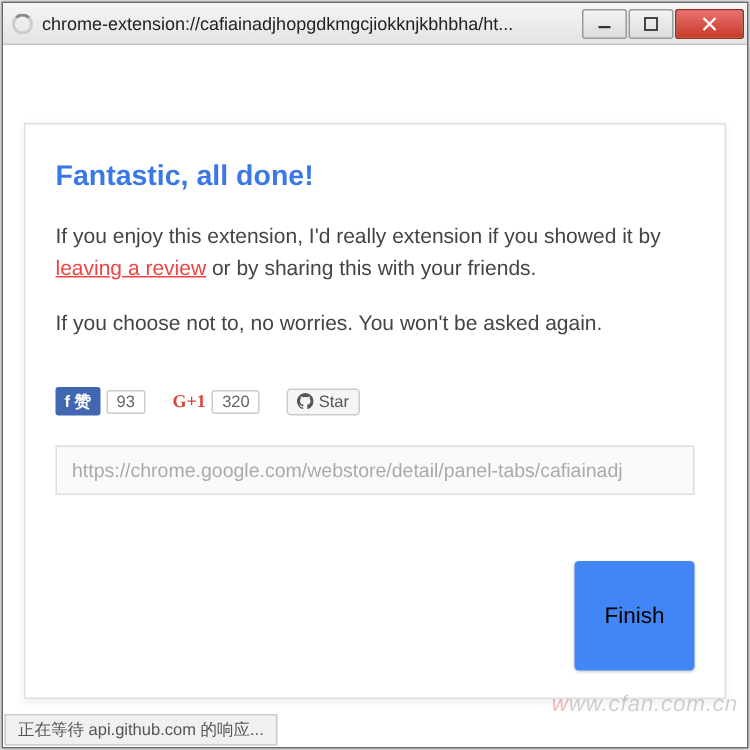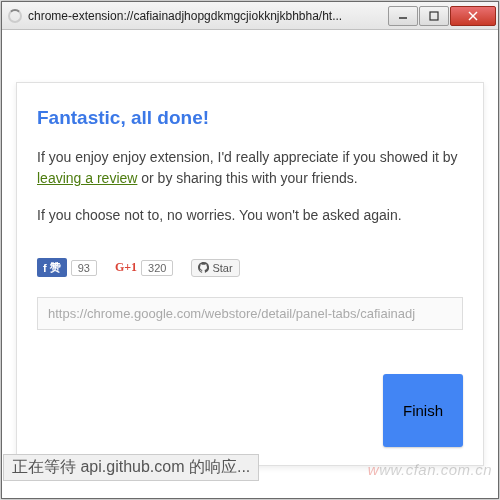--- a/index.html
+++ b/index.html
@@ -45,21 +45,21 @@
   .winbtn svg { width: 10px; height: 10px; }
   .content {
     position: absolute; top: 36px; left: 14px; right: 14px; bottom: 32px;
     background: #fff; border: 1px solid #e0e0e0;
     box-shadow: 0 2px 6px rgba(0,0,0,0.08);
     padding: 24px 20px 16px 20px;
     margin-top: 44px;
   }
   .heading { color: #3b78e7; font-size: 19px; font-weight: 600; margin-bottom: 18px; }
   .para { color: #444; font-size: 14px; line-height: 1.5; margin-bottom: 16px; }
-  .link { color: #4d7c0f; text-decoration: underline; cursor: pointer; }
+  .link { color: #ef4444; text-decoration: underline; cursor: pointer; }
   .sharebar {
     display: flex; align-items: center; gap: 18px;
     margin-top: 28px; padding: 4px 0;
   }
   .share-group { display: flex; align-items: center; }
   .fb-btn {
     background:#4267b2; color:#fff; font-size:11px; font-weight:bold;
     padding:2px 6px; border-radius:2px; display:flex; align-items:center; gap:3px;
   }
   .count-box {
@@ -82,23 +82,23 @@
     font-size:13px; color:#aaa; font-family: inherit;
     background:#fafafa;
   }
   .finish-btn {
     position:absolute; right:20px; bottom:18px;
     background:#4285f4; color:#000000; border:none;
     padding:28px 20px; font-size:15px; border-radius:3px;
     cursor:pointer; box-shadow:0 1px 2px rgba(0,0,0,0.2);
   }
   .statusbar {
-    position:absolute; left:1px; bottom:17px;
+    position:absolute; left:1px; bottom:1px;
     background:#f0f0f0; border:1px solid #ccc;
-    font-size:16px; color:#555; padding:2px 8px;
+    font-size:11px; color:#555; padding:2px 8px;
   }
   .watermark {
     position:absolute; right:6px; bottom:20px;
     font-size:15px; color:rgba(0,0,0,0.18); font-style:italic;
     letter-spacing:0.5px; pointer-events:none;
   }
   .watermark .w { color:rgba(220,60,50,0.35); }
 </style>
 </head>
 <body>
@@ -125,21 +125,21 @@
             <line x1="9" y1="1" x2="1" y2="9" stroke="#fff" stroke-width="1.5"></line>
           </svg>
       </div>
     </div>
   </div>
 
   <div class="content">
     <div class="heading">Fantastic, all done!</div>
 
     <p class="para">
-      <span>If you enjoy enjoy extension, I'd really appreciate if you showed it by </span><span class="link">leaving a review</span><span> or by sharing this with your friends.</span>
+      <span>If you enjoy this extension, I'd really extension if you showed it by </span><span class="link">leaving a review</span><span> or by sharing this with your friends.</span>
     </p>
 
     <p class="para">If you choose not to, no worries. You won't be asked again.</p>
 
     <div class="sharebar">
       <div class="share-group">
         <div class="fb-btn">
           <span>f</span>
           <span>赞</span>
         </div>

